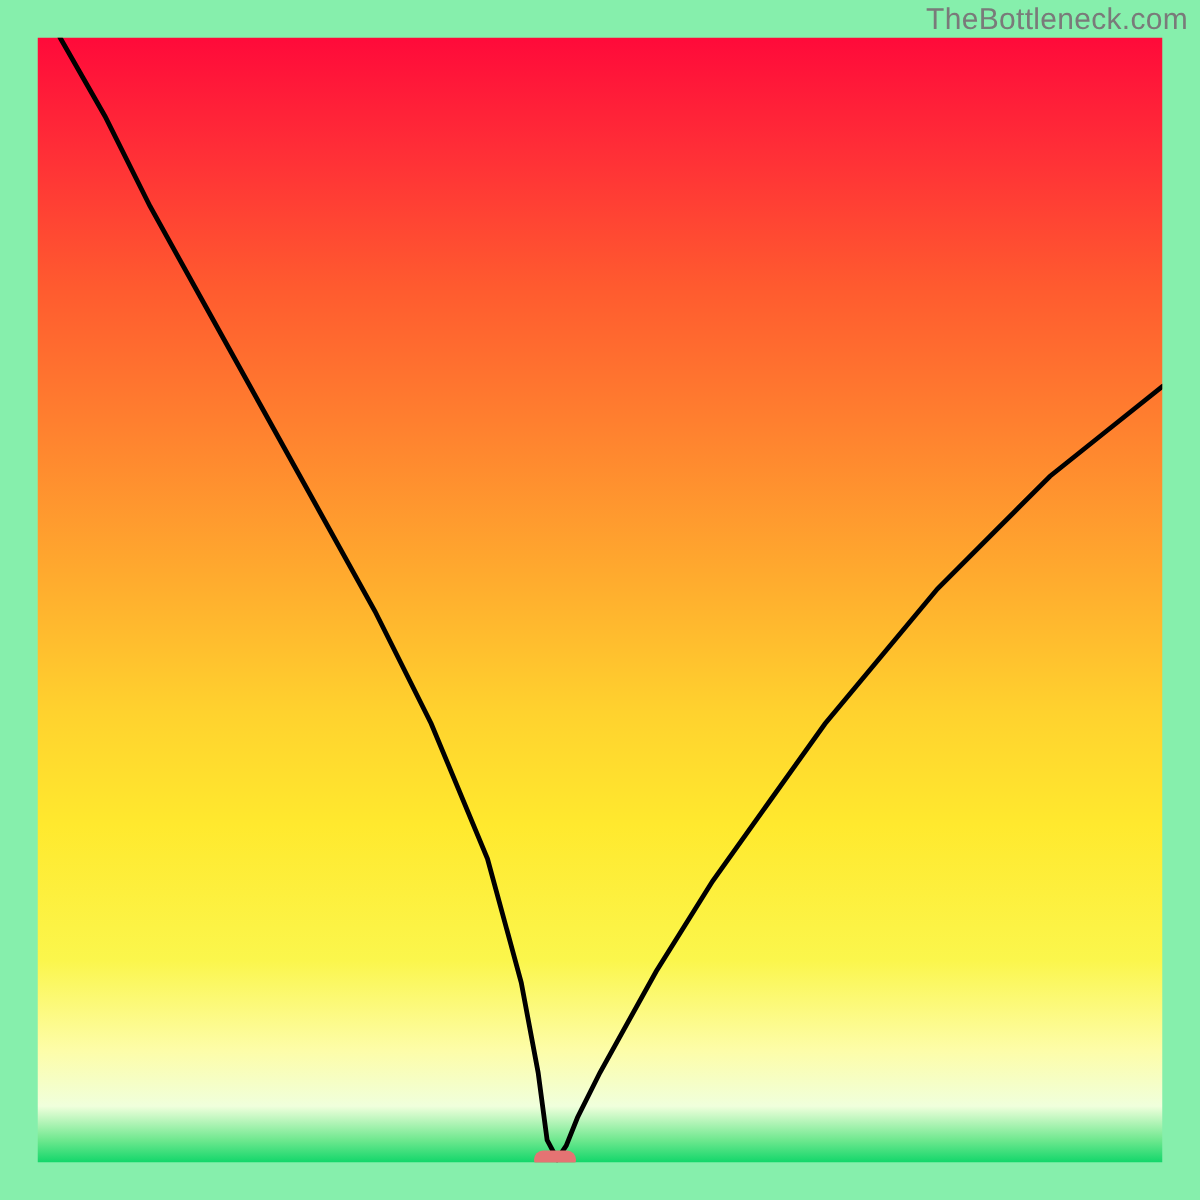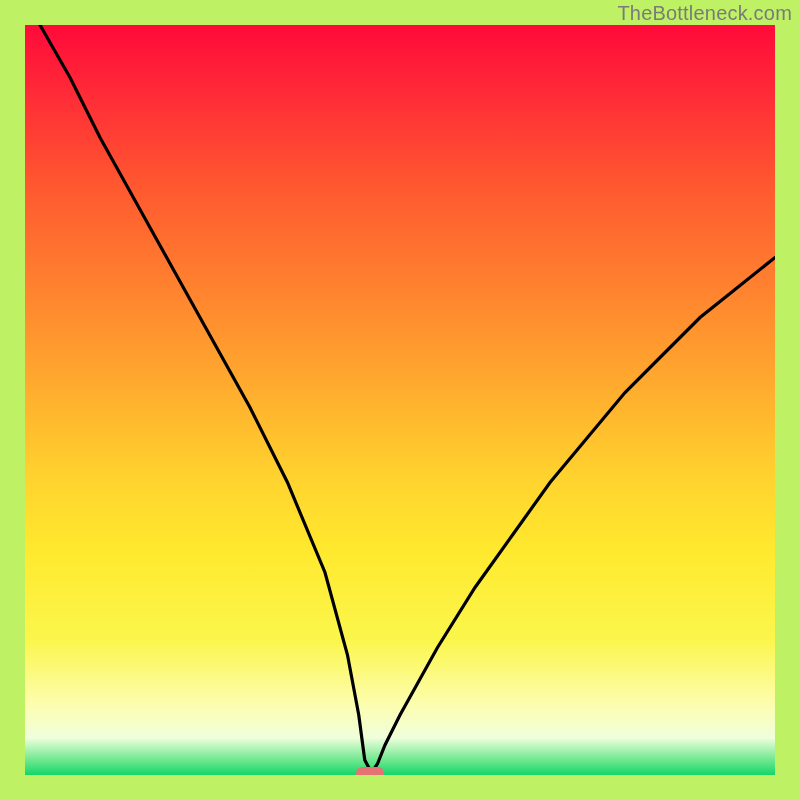--- a/index.html
+++ b/index.html
@@ -9,21 +9,21 @@
     height: 800px;
     background: #000;
     overflow: hidden;
   }
   .frame {
     position: absolute;
     left: 0;
     top: 0;
     width: 800px;
     height: 800px;
-    background: #bef264;
+    background: #86efac;
   }
   .plot-area {
     position: absolute;
     left: 25px;
     top: 25px;
     width: 750px;
     height: 750px;
     overflow: hidden;
   }
   .gradient {

